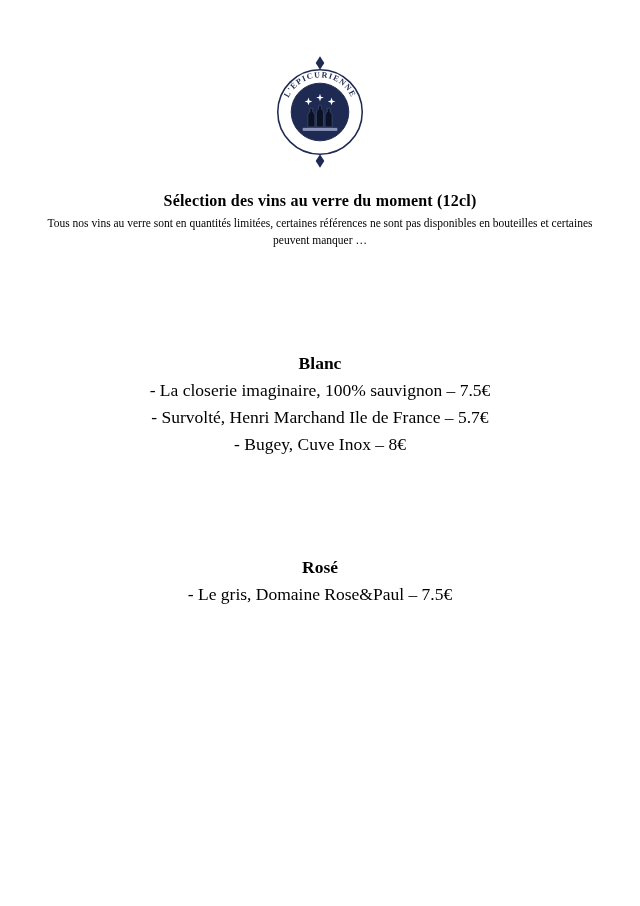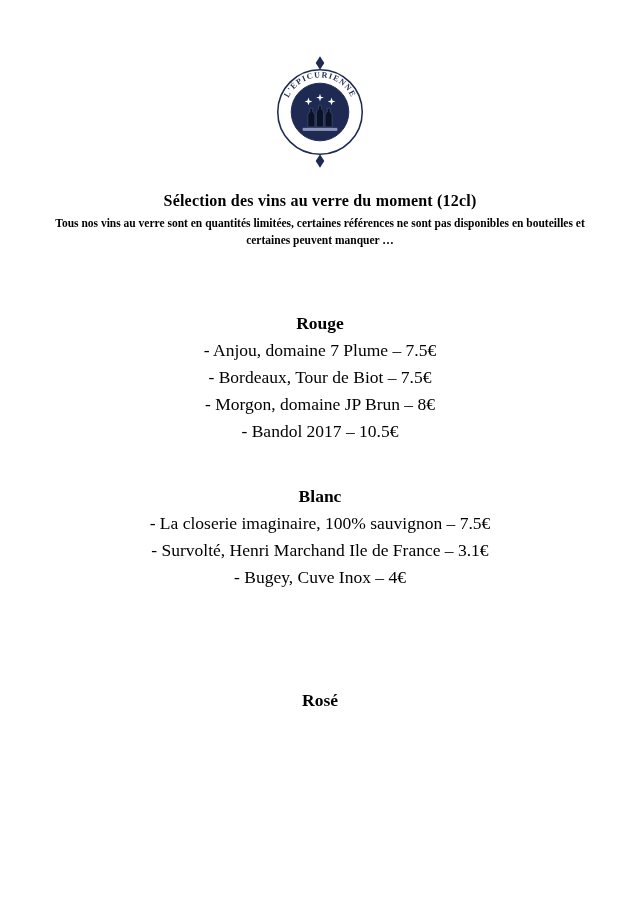--- a/index.html
+++ b/index.html
@@ -26,40 +26,40 @@
   h1.title {
     margin: 24px 0 0 0;
     font-size: 16px;
     font-weight: bold;
     letter-spacing: 0.2px;
   }
   p.subtitle {
     margin: 5px auto 0 auto;
     width: 560px;
     font-size: 11.5px;
-    font-weight: bold;
+    font-weight: normal;
     line-height: 1.5;
   }
   section.wine-section {
     margin: 0 auto;
     width: 600px;
   }
   section.wine-section h2 {
     margin: 0;
     font-size: 17.5px;
     font-weight: bold;
     line-height: 27px;
   }
   .wine-line {
     font-size: 17.5px;
     line-height: 27px;
     white-space: nowrap;
   }
   #sec-rouge { margin-top: 60px; }
-  #sec-blanc { margin-top: 38px; }
+  #sec-blanc { margin-top: 100px; }
   #sec-rose  { margin-top: 96px; }
 </style>
 </head>
 <body>
 
 <div class="page">
 
   <div class="logo-wrap">
     <svg width="96" height="112" viewBox="0 0 100 116">
 
@@ -91,32 +91,26 @@
         </g>
         <rect x="32" y="74.5" width="36" height="3.2" fill="#8a93b8"></rect>
       </g>
     </svg>
   </div>
 
   <h1 class="title">Sélection des vins au verre du moment (12cl)</h1>
 
   <p class="subtitle">Tous nos vins au verre sont en quantités limitées, certaines références ne sont pas disponibles en bouteilles et certaines peuvent manquer …</p>
 
-  <section class="wine-section" id="sec-rouge">
-    <h2>Rouge</h2>
-    <div class="wine-line">-  Anjou, domaine 7 Plume – 7.5€</div>
-    <div class="wine-line">-  Bordeaux, Tour de Biot – 7.5€</div>
-    <div class="wine-line">-  Morgon, domaine JP Brun – 8€</div>
-    <div class="wine-line">-  Bandol 2017 – 10.5€</div>
-  </section>
 
   <section class="wine-section" id="sec-blanc">
     <h2>Blanc</h2>
     <div class="wine-line">-  La closerie imaginaire, 100% sauvignon – 7.5€</div>
-    <div class="wine-line">-  Survolté, Henri Marchand Ile de France – 3.1€</div>
-    <div class="wine-line">-  Bugey, Cuve Inox – 4€</div>
+    <div class="wine-line">-  Survolté, Henri Marchand Ile de France – 5.7€</div>
+    <div class="wine-line">-  Bugey, Cuve Inox – 8€</div>
   </section>
 
   <section class="wine-section" id="sec-rose">
     <h2>Rosé</h2>
+    <div class="wine-line">-  Le gris, Domaine Rose&amp;Paul – 7.5€</div>
   </section>
 
 </div>
 
 </body></html>

